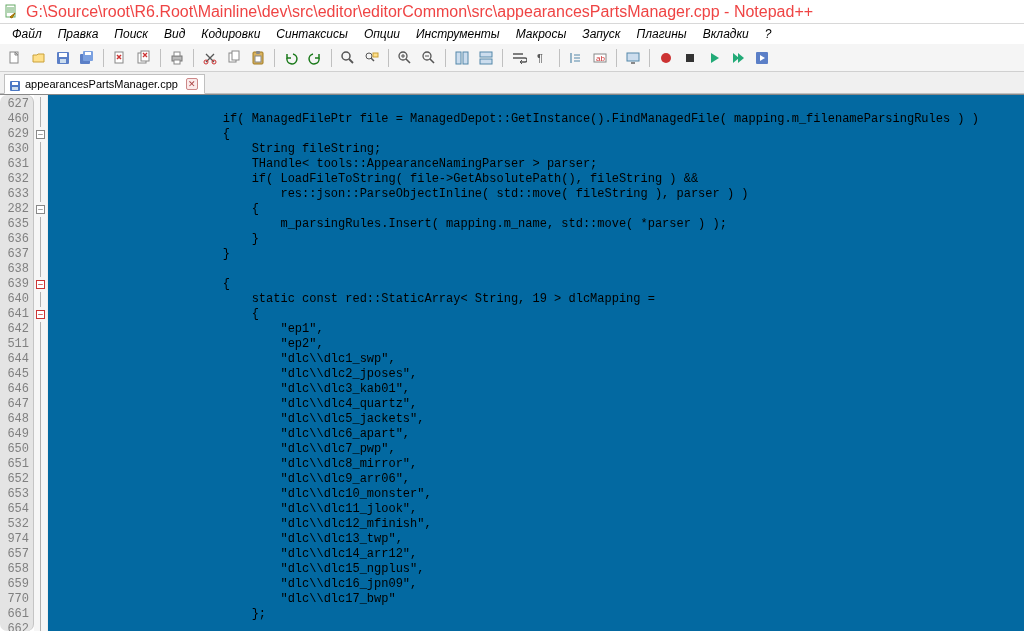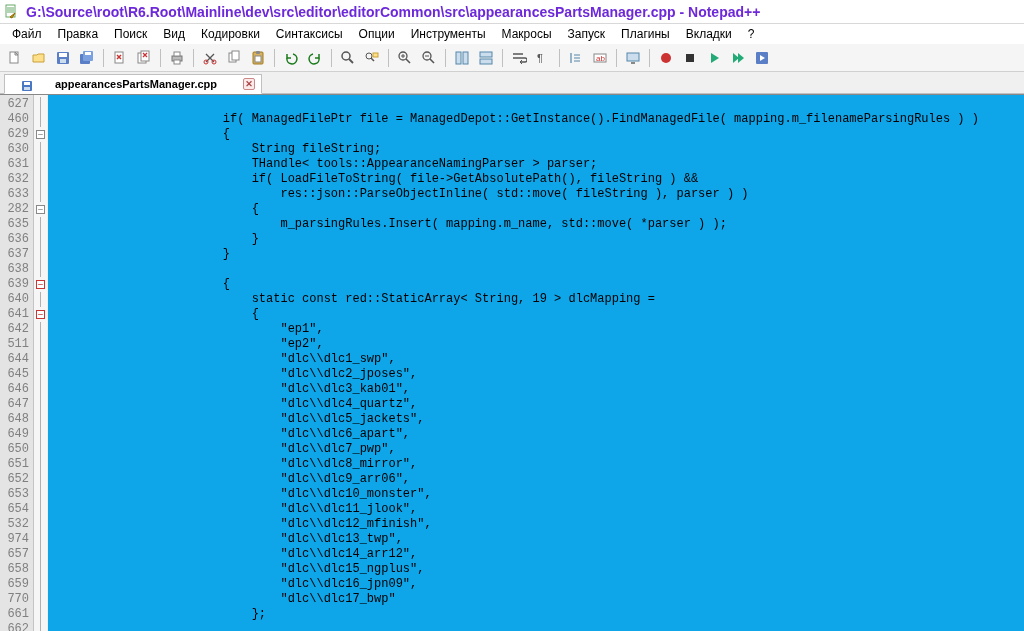--- a/index.html
+++ b/index.html
@@ -11,29 +11,29 @@
 
   
   .titlebar {
     height: 24px; background: #fff; border-bottom: 1px solid #d8d8d8;
     display: flex; align-items: center; padding-left: 4px;
   }
   .titlebar .app-icon {
     width: 16px; height: 16px; margin-right: 6px;
     display: inline-flex; align-items: center; justify-content: center;
   }
-  .titlebar .title { font-size: 14px; color: #6d28d9; font-weight: bold; }
+  .titlebar .title { font-size: 16px; color: #ef4444; }
 
   
   .menubar {
     height: 20px; display: flex; align-items: center;
     padding: 0 4px; font-size: 12px; background: #fff;
   }
   .menubar .menu-item {
-    padding: 12px 8px; cursor: default;
+    padding: 12px 8px; cursor: default; font-style: italic;
   }
 
   
   .toolbar {
     height: 28px; display: flex; align-items: center;
     padding: 2px 4px; gap: 2px; background: #f5f5f5;
     border-bottom: 1px solid #d0d0d0;
   }
   .tool-btn {
     width: 22px; height: 22px; display: inline-flex;
@@ -44,41 +44,41 @@
     width: 1px; height: 18px; background: #c0c0c0; margin: 0 3px;
   }
 
   
   .tabstrip {
     height: 22px; display: flex; align-items: flex-end;
     padding: 0 4px; background: #f0f0f0; border-bottom: 1px solid #c0c0c0;
   }
   .file-tab {
     display: inline-flex; align-items: center;
-    height: 20px; padding: 0 6px 0 16px;
+    height: 20px; padding: 0 6px 0 4px;
     background: #fff; border: 1px solid #c0c0c0; border-bottom: 1px solid #fff;
-    font-size: 11px; gap: 22px; position: relative; top: 1px; font-weight: bold;
+    font-size: 11px; gap: 4px; position: relative; top: 1px;
   }
   .file-tab .disk-icon { width: 12px; height: 12px; display:inline-flex; }
   .file-tab .close-x {
     width: 12px; height: 12px; display: inline-flex;
     align-items: center; justify-content: center;
     border: 1px solid #c88; border-radius: 2px; color: #a44;
     font-size: 9px; line-height: 1; margin-left: 4px; background:#fbeaea;
   }
 
   
   .editor-wrap {
     position: relative; width: 100%; height: calc(631px - 24px - 20px - 28px - 22px);
     display: flex; border-top: 1px solid #888;
   }
   .gutter {
     width: 34px; background: #e4e4e4; border-right: 1px solid #c4c4c4;
     font-family: "Courier New", monospace; font-size: 12px;
-    color: #808080; text-align: right; padding-top: 2px;
+    color: #808080; text-align: right; padding-top: 2px; border-radius: 7px;
   }
   .gutter .ln { height: 15px; line-height: 15px; padding-right: 4px; }
 
   .fold-col {
     width: 14px; background: #f6f6f6; border-right: 1px solid #eee;
     font-family: monospace; font-size: 9px; color: #888; padding-top: 2px;
   }
   .fold-col .fc {
     height: 15px; display: flex; align-items: center; justify-content: center;
   }
@@ -88,21 +88,21 @@
     font-size: 9px; line-height: 1; color:#888;
   }
   .fold-line {
     width: 1px; height: 15px; background: #b0b0b0;
   }
   .fold-box.red { border-color:#c33; color:#c33; }
 
   .code {
     flex: 1; font-family: "Courier New", monospace; font-size: 12px;
     line-height: 15px; white-space: pre; color: #000; padding: 2px 0 0 2px;
-    overflow: hidden; background:#0ea5e9;
+    overflow: hidden; background:#0369a1;
   }
   .code .row { height: 15px; }
 
   
   svg { width: 16px; height: 16px; }
 </style>
 </head>
 <body>
 
 <div class="titlebar">

